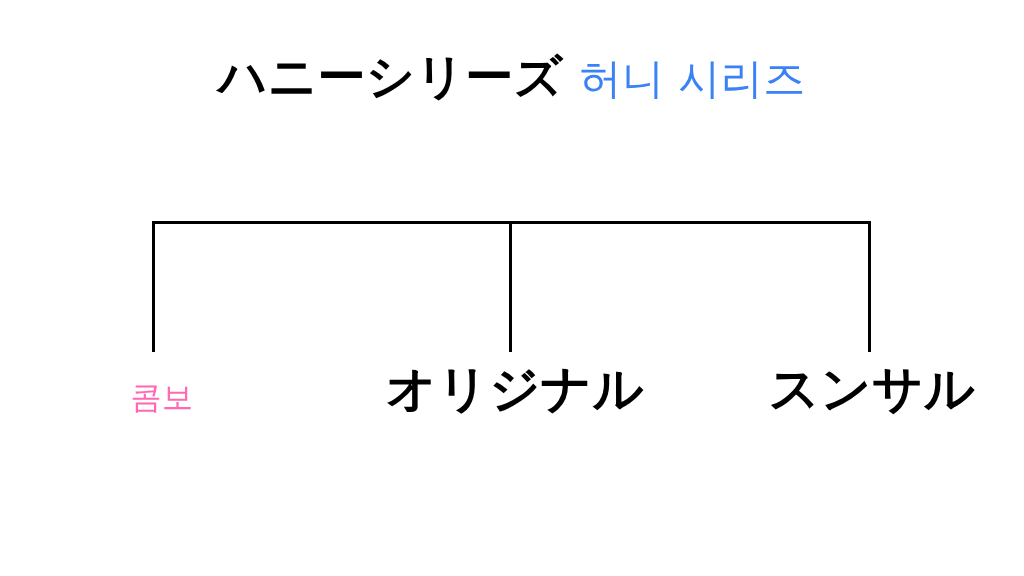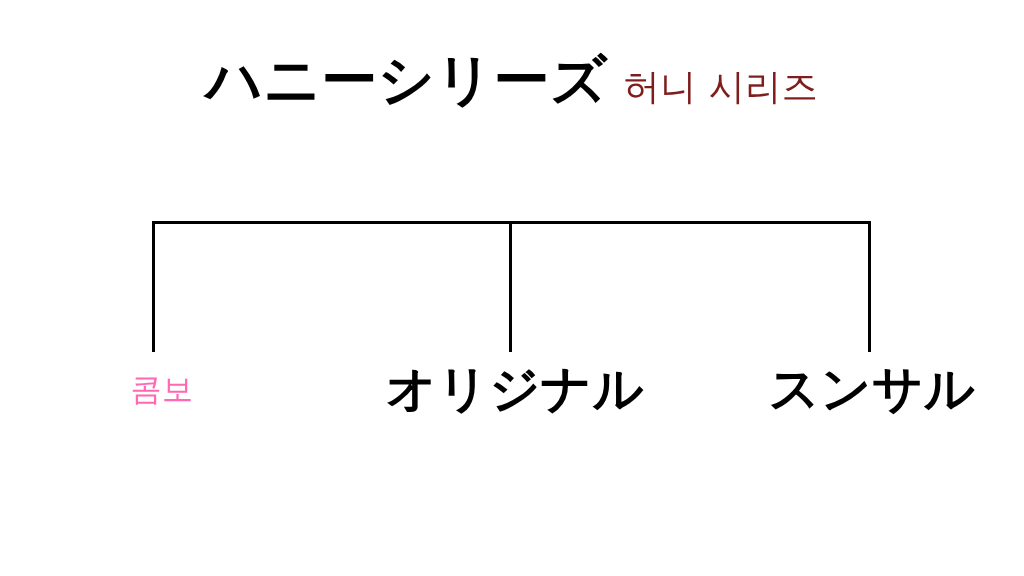--- a/index.html
+++ b/index.html
@@ -24,31 +24,31 @@
     position: absolute;
     left: 0;
     top: 52px;
     width: 1024px;
     text-align: center;
     white-space: nowrap;
     line-height: 1;
   }
 
   .title-jp {
-    font-size: 56px;
+    font-size: 48px;
     font-weight: 700;
     color: #000000;
     letter-spacing: 0.5px;
     vertical-align: baseline;
   }
 
   .title-kr {
-    font-size: 36px;
+    font-size: 42px;
     font-weight: 400;
-    color: #7f1d1d;
+    color: #3b82f6;
     letter-spacing: 0.5px;
     margin-left: 16px;
     vertical-align: baseline;
   }
 
   
   .connector {
     position: absolute;
     left: 0;
     top: 0;
@@ -103,21 +103,21 @@
     letter-spacing: 0.5px;
   }
 
   .node-kr {
     display: block;
     font-size: 31px;
     font-weight: 400;
     color: #ff69b4;
     line-height: 1.18;
     letter-spacing: 0.5px;
-    margin-top: 11px;
+    margin-top: 19px;
   }
 
   
   .node.n0 { left: 162px;  transform: translateX(-50%); }
   .node.n1 { left: 515px;  transform: translateX(-50%); text-align: right; }
   .node.n2 { left: 872px;  transform: translateX(-50%); }
 </style>
 </head>
 <body>
 

